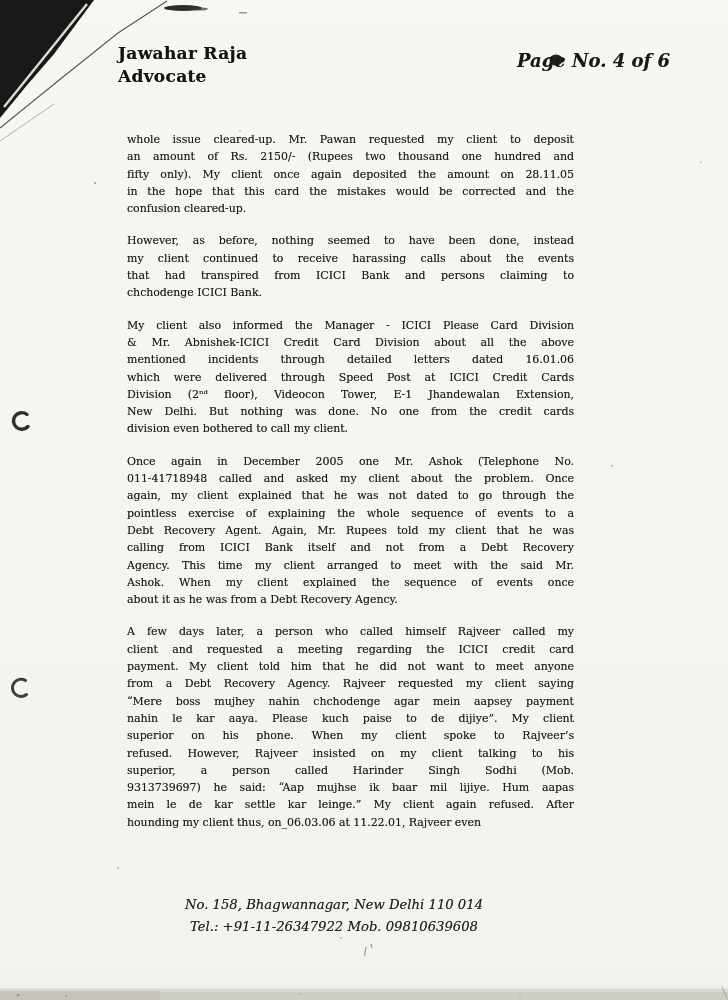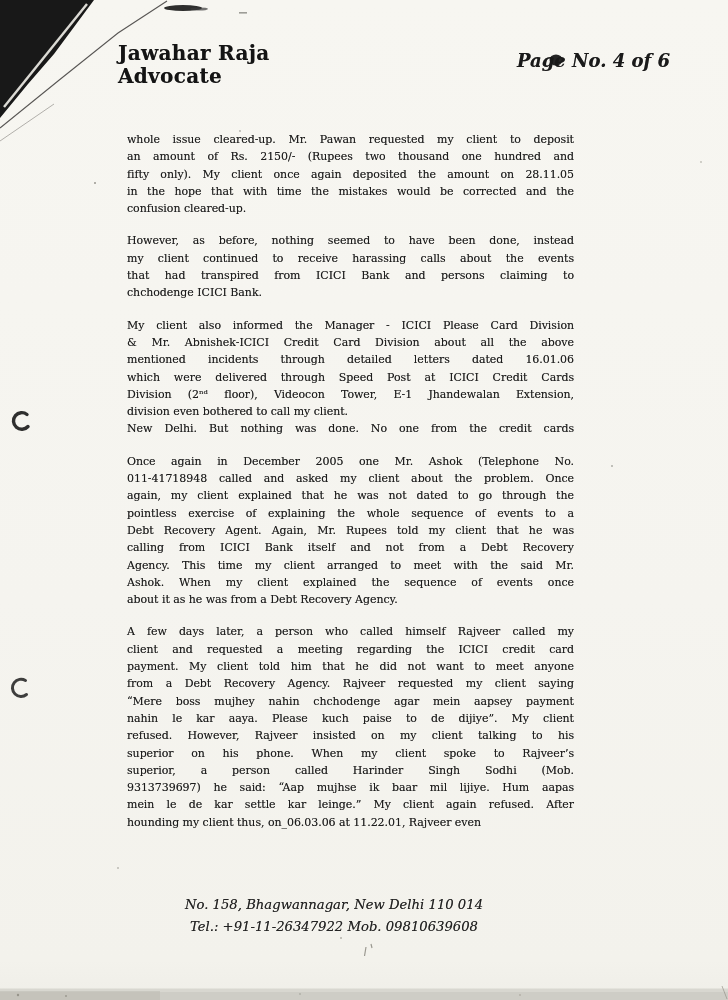--- a/index.html
+++ b/index.html
@@ -7,21 +7,21 @@
     position:relative;
     width:728px;height:1000px;
     background:linear-gradient(180deg,#f7f6f1 0%,#f5f4ef 60%,#f3f2ec 96%,#efeee8 100%);
     overflow:hidden;
     font-family:"DejaVu Serif","Liberation Serif",serif;
     color:#1d1d1d;
   }
   .artifacts{position:absolute;left:0;top:0;pointer-events:none;}
   .header-name{
     position:absolute;left:118px;top:42px;
-    font-size:20px;font-weight:bold;line-height:23px;letter-spacing:.3px;
+    font-size:17px;font-weight:bold;line-height:23px;letter-spacing:.3px;
     color:#141414;text-shadow:0 0 .4px rgba(10,10,10,.5);
   }
   .page-no{
     position:absolute;left:517px;top:50px;
     font-size:18px;font-weight:bold;font-style:italic;color:#1a1a1a;
     text-shadow:0 0 .3px rgba(10,10,10,.45);
   }
   .doc-body{
     position:absolute;left:127px;top:131px;width:447px;
     font-size:11px;line-height:17.3px;letter-spacing:-.05px;
@@ -46,58 +46,58 @@
     <div>Advocate</div>
   </div>
 
   <div class="page-no">Page No. 4 of 6</div>
 
   <div class="doc-body">
     <div class="para">
         <div class="line">whole issue cleared-up. Mr. Pawan requested my client to deposit</div>
         <div class="line">an amount of Rs. 2150/- (Rupees two thousand one hundred and</div>
         <div class="line">fifty only). My client once again deposited the amount on 28.11.05</div>
-        <div class="line">in the hope that with time the mistakes would be corrected and the</div>
+        <div class="line">in the hope that this card the mistakes would be corrected and the</div>
         <div class="line line-last">confusion cleared-up.</div>
       </div>
     <div class="para">
         <div class="line">However, as before, nothing seemed to have been done, instead</div>
         <div class="line">my client continued to receive harassing calls about the events</div>
         <div class="line">that had transpired from ICICI Bank and persons claiming to</div>
         <div class="line line-last">chchodenge ICICI Bank.</div>
       </div>
     <div class="para">
         <div class="line">My client also informed the Manager - ICICI Please Card Division</div>
         <div class="line">&amp; Mr. Abnishek-ICICI Credit Card Division about all the above</div>
         <div class="line">mentioned incidents through detailed letters dated 16.01.06</div>
         <div class="line">which were delivered through Speed Post at ICICI Credit Cards</div>
         <div class="line">Division (2ⁿᵈ floor), Videocon Tower, E-1 Jhandewalan Extension,</div>
+        <div class="line">New Delhi. But nothing was done. No one from the credit cards</div>
         <div class="line line-last">division even bothered to call my client.</div>
-        <div class="line">New Delhi. But nothing was done. No one from the credit cards</div>
       </div>
     <div class="para">
         <div class="line">Once again in December 2005 one Mr. Ashok (Telephone No.</div>
         <div class="line">011-41718948 called and asked my client about the problem. Once</div>
         <div class="line">again, my client explained that he was not dated to go through the</div>
         <div class="line">pointless exercise of explaining the whole sequence of events to a</div>
         <div class="line">Debt Recovery Agent. Again, Mr. Rupees told my client that he was</div>
         <div class="line">calling from ICICI Bank itself and not from a Debt Recovery</div>
         <div class="line">Agency. This time my client arranged to meet with the said Mr.</div>
         <div class="line">Ashok. When my client explained the sequence of events once</div>
         <div class="line line-last">about it as he was from a Debt Recovery Agency.</div>
       </div>
     <div class="para">
         <div class="line">A few days later, a person who called himself Rajveer called my</div>
         <div class="line">client and requested a meeting regarding the ICICI credit card</div>
         <div class="line">payment. My client told him that he did not want to meet anyone</div>
         <div class="line">from a Debt Recovery Agency. Rajveer requested my client saying</div>
         <div class="line">“Mere boss mujhey nahin chchodenge agar mein aapsey payment</div>
         <div class="line">nahin le kar aaya. Please kuch paise to de dijiye”. My client</div>
+        <div class="line">superior on his phone. When my client spoke to Rajveer’s</div>
         <div class="line">refused. However, Rajveer insisted on my client talking to his</div>
-        <div class="line">superior on his phone. When my client spoke to Rajveer’s</div>
         <div class="line">superior, a person called Harinder Singh Sodhi (Mob.</div>
         <div class="line">9313739697) he said: “Aap mujhse ik baar mil lijiye. Hum aapas</div>
         <div class="line">mein le de kar settle kar leinge.” My client again refused. After</div>
         <div class="line line-last">hounding my client thus, on_06.03.06 at 11.22.01, Rajveer even</div>
       </div>
   </div>
 
   <div class="footer">
     <div>No. 158, Bhagwannagar, New Delhi 110 014</div>
     <div>Tel.: +91-11-26347922 Mob. 09810639608</div>

